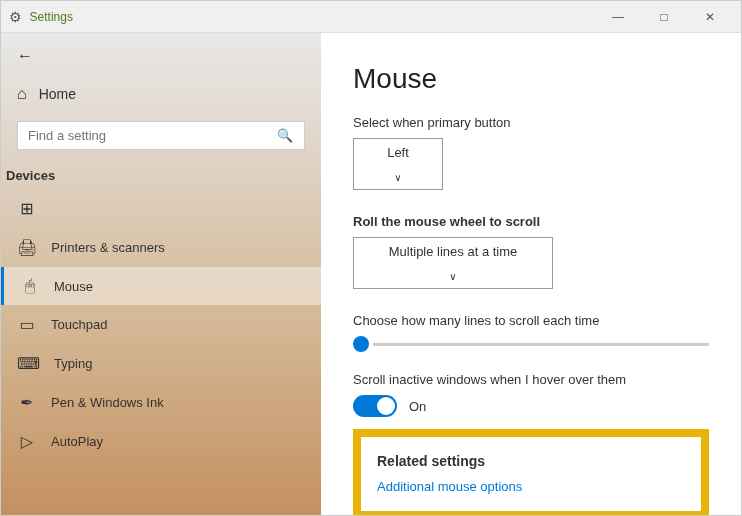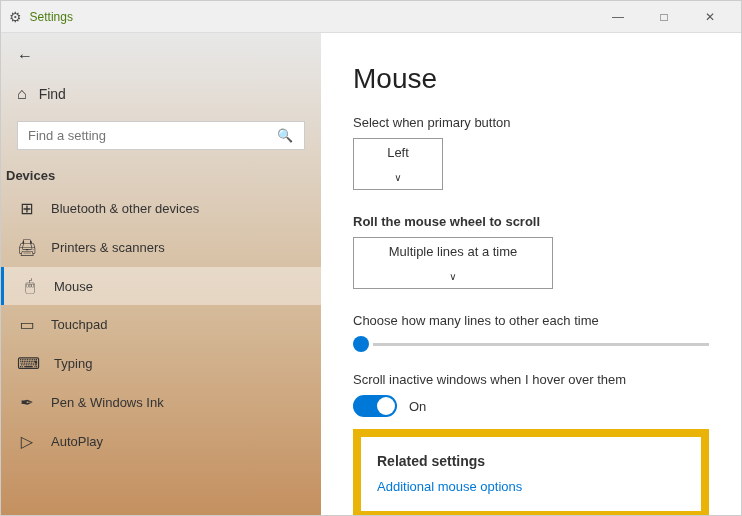--- a/index.html
+++ b/index.html
@@ -324,33 +324,32 @@
   <div class="content">
 
     <div class="sidebar">
 
       <div class="sidebar-back">
         <span class="back-arrow">←</span>
       </div>
 
       <div class="sidebar-home">
         <span class="home-icon">⌂</span>
-        <span>Find</span>
+        <span>Home</span>
       </div>
 
       <div class="search-box">
         <input class="search-input" type="text" placeholder="Find a setting" style="">
         <span class="search-icon">🔍</span>
       </div>
 
       <div class="devices-label">Devices</div>
 
       <div class="nav-item">
         <span class="nav-icon">⊞</span>
-        <span class="nav-label">Bluetooth &amp; other devices</span>
       </div>
 
       <div class="nav-item">
         <span class="nav-icon">🖨</span>
         <span class="nav-label">Printers &amp; scanners</span>
       </div>
 
       <div class="nav-item active">
         <span class="nav-icon">🖱</span>
         <span class="nav-label">Mouse</span>
@@ -389,21 +388,21 @@
         <span class="dropdown-arrow">∨</span>
       </div>
 
       <div class="scroll-label">Roll the mouse wheel to scroll</div>
 
       <div class="dropdown dropdown-wide">
         <span>Multiple lines at a time</span>
         <span class="dropdown-arrow">∨</span>
       </div>
 
-      <div class="setting-label section-gap">Choose how many lines to other each time</div>
+      <div class="setting-label section-gap">Choose how many lines to scroll each time</div>
 
       <div class="slider-container">
         <div class="slider-thumb"></div>
         <div class="slider-track"></div>
       </div>
 
       <div class="setting-label">Scroll inactive windows when I hover over them</div>
 
       <div class="toggle-row">
         <div class="toggle">

